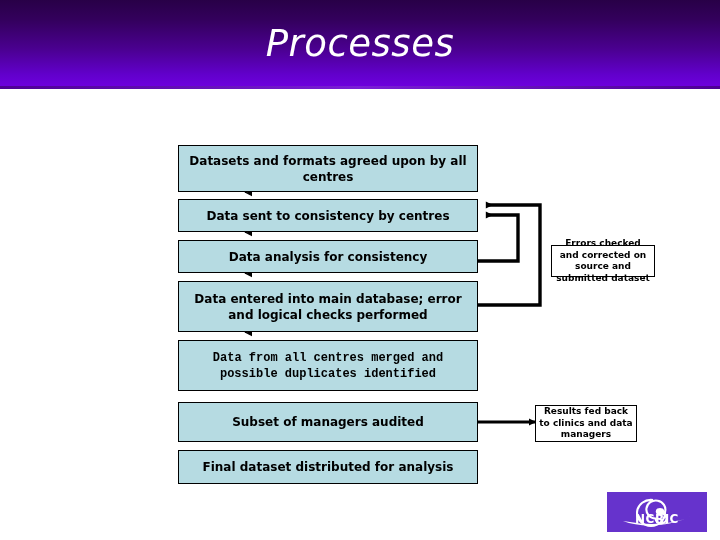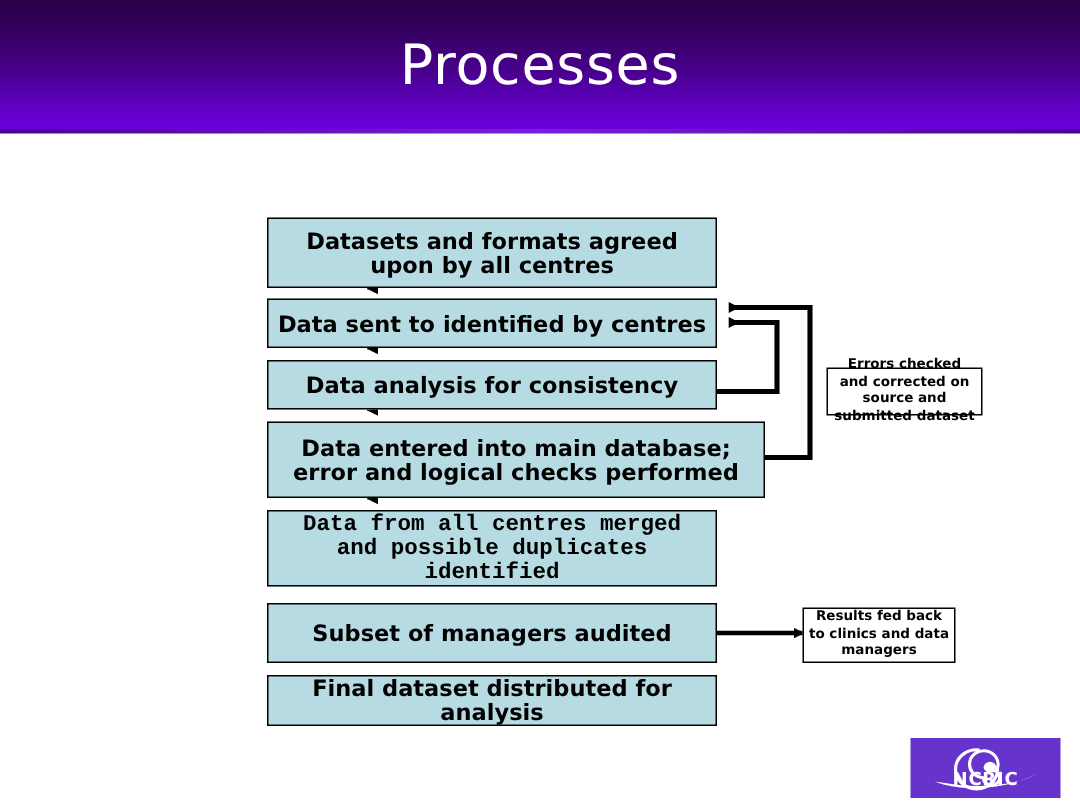--- a/index.html
+++ b/index.html
@@ -38,38 +38,39 @@
     left: 0;
     top: 18px;
     width: 720px;
     text-align: center;
     color: #ffffff;
     font-size: 37px;
     font-weight: 400;
     letter-spacing: 0.5px;
     line-height: 52px;
     font-family: "DejaVu Sans", sans-serif;
+    font-style: italic;
   }
 
   
   #flow-canvas {
     position: absolute;
     left: 0;
     top: 88px;
     width: 720px;
     height: 452px;
   }
 
   .proc-box {
     position: absolute;
     box-sizing: border-box;
     background: #b6dbe2;
     border: 1px solid #000000;
     color: #000000;
-    font-size: 15px;
+    font-size: 12px;
     font-weight: 700;
     text-align: center;
     display: flex;
     align-items: center;
     justify-content: center;
     padding: 1px 6px;
     line-height: 16px;
     font-family: "DejaVu Sans", sans-serif;
   }
 
@@ -156,25 +157,25 @@
 
     <path d="M478,173 L518,173 L518,127 L486,127" stroke="#000000" stroke-width="3.4" fill="none" marker-end="url(#ah-left)"></path>
 
     <path d="M478,217 L540,217 L540,117 L486,117" stroke="#000000" stroke-width="3.4" fill="none" marker-end="url(#ah-left)"></path>
 
     <path d="M478,334 L536,334" stroke="#000000" stroke-width="3.0" fill="none" marker-end="url(#ah-right)"></path>
   </svg>
 
   <div class="proc-box" style="left:178px; top:57px; width:300px; height:47px;">Datasets and formats agreed upon by all centres</div>
 
-  <div class="proc-box" style="left:178px; top:111px; width:300px; height:33px;">Data sent to identified by centres</div>
+  <div class="proc-box" style="left:178px; top:111px; width:300px; height:33px;">Data sent to consistency by centres</div>
 
   <div class="proc-box" style="left:178px; top:152px; width:300px; height:33px;">Data analysis for consistency</div>
 
-  <div class="proc-box" style="left:178px; top:193px; width:332px; height:51px;">Data entered into main database; error and logical checks performed</div>
+  <div class="proc-box" style="left:178px; top:193px; width:300px; height:51px;">Data entered into main database; error and logical checks performed</div>
 
   <div class="proc-box" style="left:178px; top:252px; width:300px; height:51px;font-family:Liberation Mono, monospace;">Data from all centres merged and possible duplicates identified</div>
 
   <div class="proc-box" style="left:178px; top:314px; width:300px; height:40px;">Subset of managers audited</div>
 
   <div class="proc-box" style="left:178px; top:362px; width:300px; height:34px;">Final dataset distributed for analysis</div>
 
   <div class="note-box" style="left:551px; top:157px; width:104px; height:32px;">Errors checked and corrected on source and submitted dataset</div>
 
   <div class="note-box" style="left:535px; top:317px; width:102px; height:37px;">Results fed back to clinics and data managers</div>

